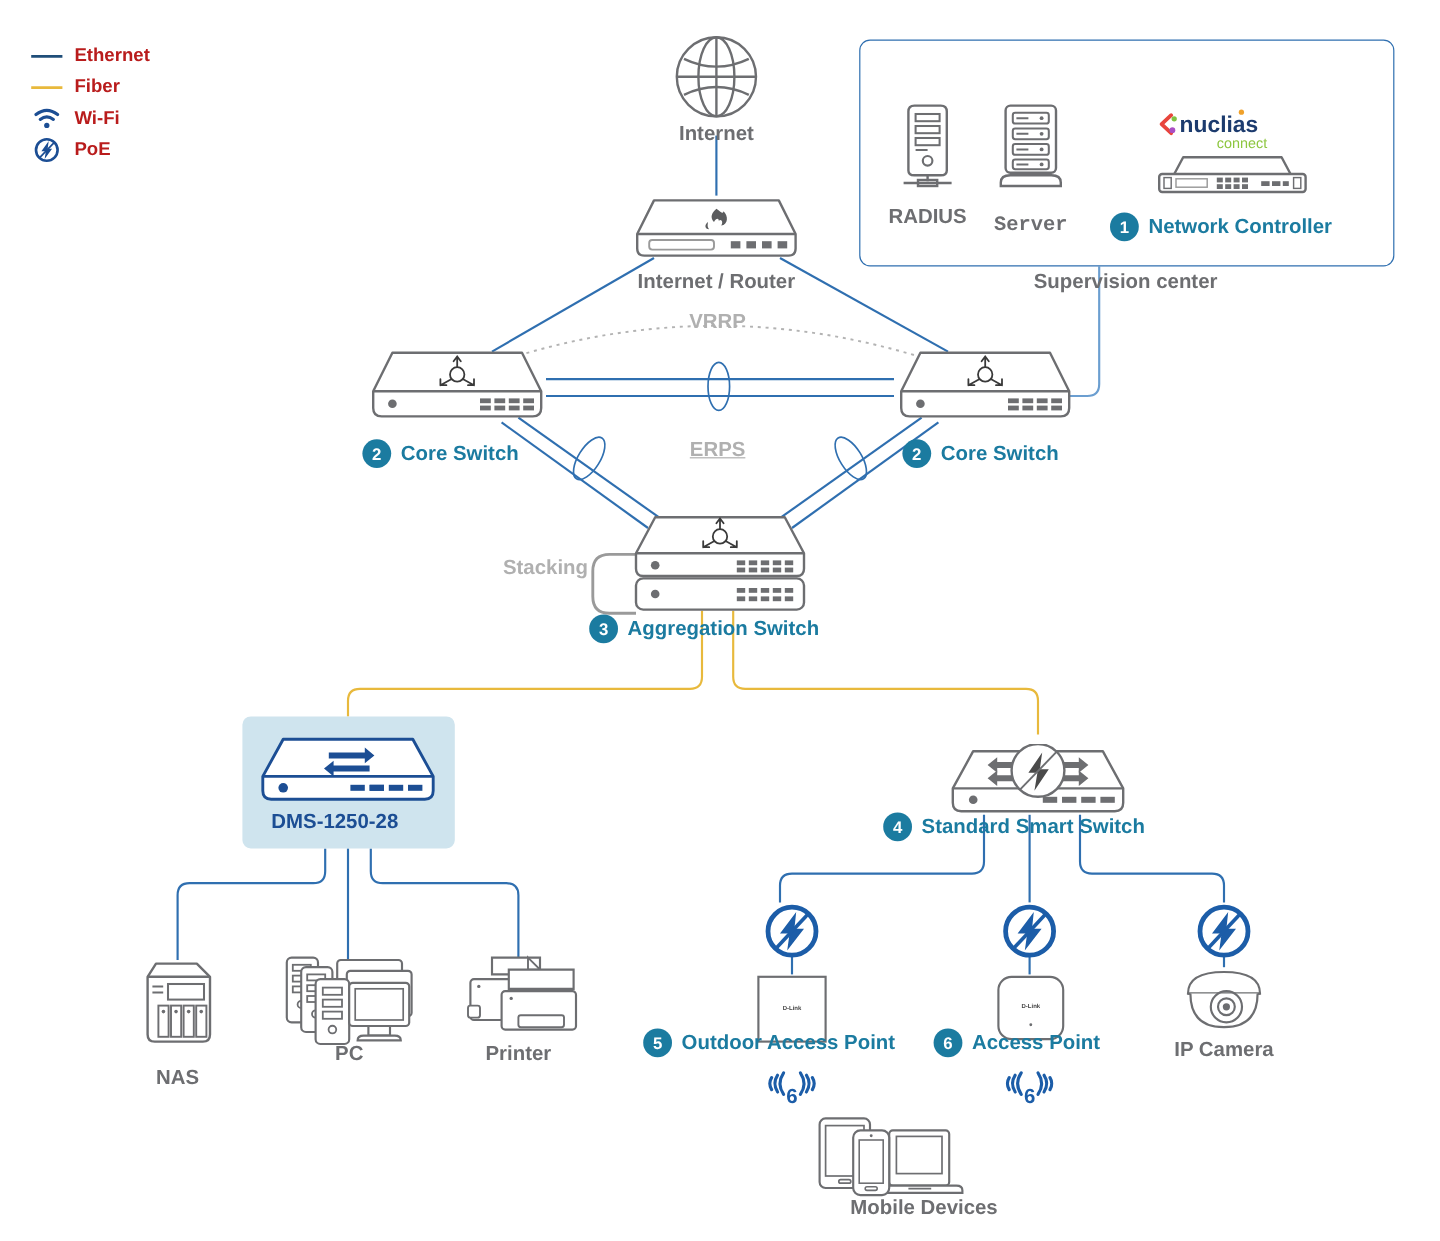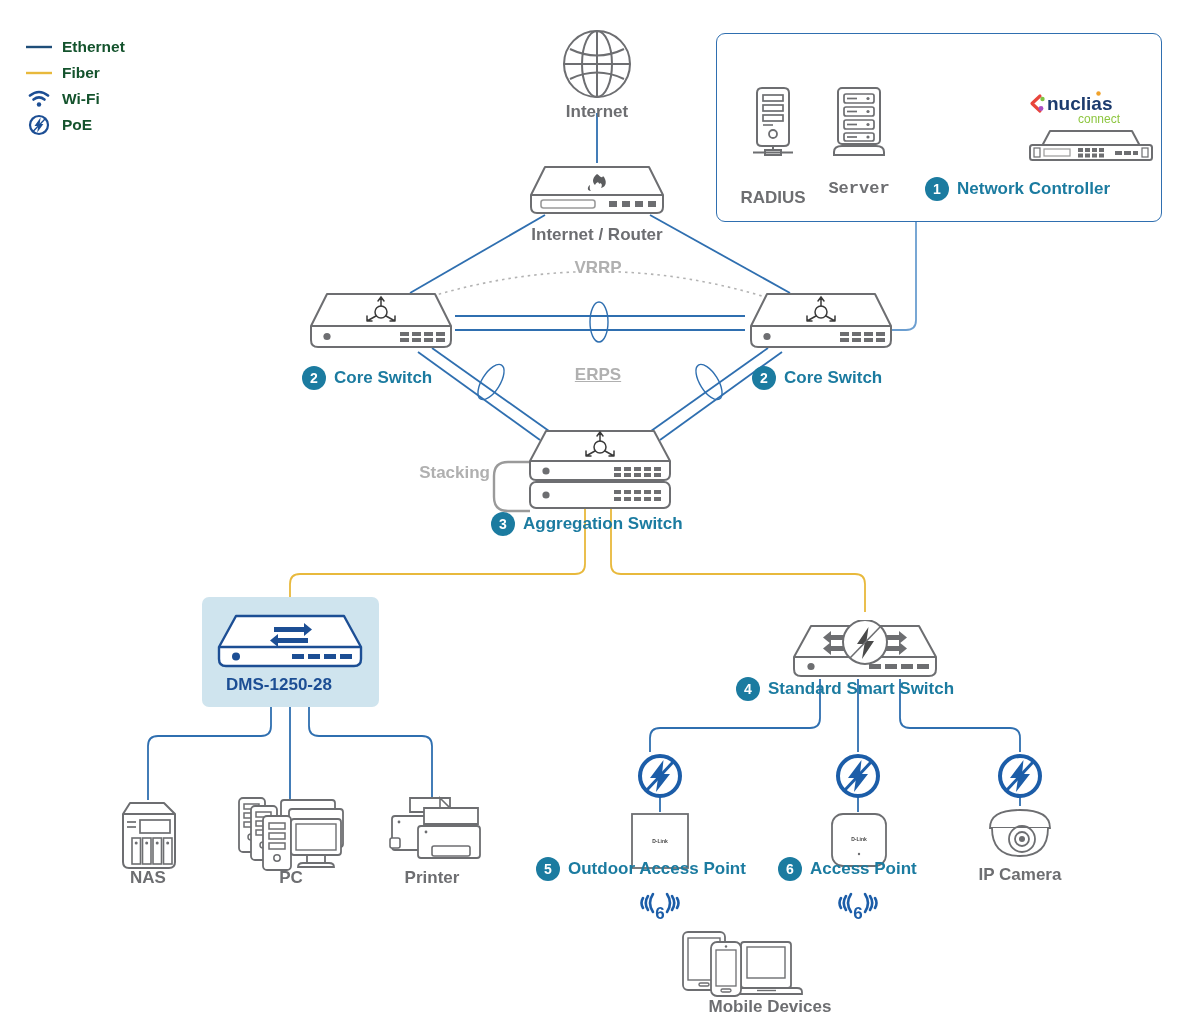--- a/index.html
+++ b/index.html
@@ -8,21 +8,21 @@
   svg#wires{position:absolute;left:0;top:0;width:1200px;height:1034px;}
   .node{position:absolute;}
   .lbl{position:absolute;text-align:center;white-space:nowrap;}
   .lbl-gray{color:#6d6e71;font-size:17px;font-weight:bold;}
   .lbl-teal{color:#1b7ba0;font-size:17px;font-weight:bold;}
   .lbl-navy{color:#1c4e94;font-size:17px;font-weight:bold;}
   .lbl-faint{color:#b0b0b0;font-size:17px;font-weight:bold;}
   .legend{position:absolute;left:22px;top:34px;}
   .legend-row{display:flex;align-items:center;height:26px;}
   .legend-key{width:34px;display:flex;align-items:center;justify-content:center;}
-  .legend-text{color:#14532d;font-size:15.5px;font-weight:bold;margin-left:6px;}
+  .legend-text{color:#b91c1c;font-size:15.5px;font-weight:bold;margin-left:6px;}
   .badge{display:inline-flex;align-items:center;justify-content:center;
          width:24px;height:24px;border-radius:50%;background:#1b7ba0;color:#fff;
          font-size:14px;font-weight:bold;vertical-align:middle;}
   .rowlabel{position:absolute;display:flex;align-items:center;white-space:nowrap;}
   .rowlabel .t{margin-left:8px;}
   .nm-panel{position:absolute;left:716px;top:33px;width:444px;height:187px;
             border:1.6px solid #2f6fb0;border-radius:9px;background:#fff;}
   .nm-title{position:absolute;left:716px;top:50px;width:444px;text-align:center;
             color:#6d6e71;font-size:18px;font-weight:bold;}
   .hl-box{position:absolute;left:202px;top:597px;width:177px;height:110px;
@@ -159,21 +159,21 @@
       <rect x="18" y="11" width="20" height="6" fill="none" stroke="#6d6e71" stroke-width="1.7"></rect>
       <rect x="18" y="21" width="20" height="6" fill="none" stroke="#6d6e71" stroke-width="1.7"></rect>
       <rect x="18" y="31" width="20" height="6" fill="none" stroke="#6d6e71" stroke-width="1.7"></rect>
       <line x1="18" y1="41" x2="28" y2="41" stroke="#6d6e71" stroke-width="1.6"></line>
       <circle cx="28" cy="50" r="4" fill="none" stroke="#6d6e71" stroke-width="1.8"></circle>
       <line x1="28" y1="62" x2="28" y2="67" stroke="#6d6e71" stroke-width="2"></line>
       <rect x="20" y="66" width="16" height="5" fill="none" stroke="#6d6e71" stroke-width="2"></rect>
       <line x1="8" y1="68.5" x2="48" y2="68.5" stroke="#6d6e71" stroke-width="2"></line>
     </svg>
   </div>
-  <div class="lbl lbl-gray" style="left:728px;top:188px;width:90px;">RADIUS</div>
+  <div class="lbl lbl-gray" style="left:728px;top:171px;width:90px;">RADIUS</div>
 
   <div class="node" style="left:826px;top:84px;">
     <svg width="66" height="74" viewBox="0 0 66 74">
       <rect x="12" y="4" width="42" height="56" rx="4" fill="#fff" stroke="#6d6e71" stroke-width="2"></rect>
       <rect x="18" y="10" width="30" height="9" rx="2" fill="none" stroke="#6d6e71" stroke-width="1.7"></rect>
       <rect x="18" y="23" width="30" height="9" rx="2" fill="none" stroke="#6d6e71" stroke-width="1.7"></rect>
       <rect x="18" y="36" width="30" height="9" rx="2" fill="none" stroke="#6d6e71" stroke-width="1.7"></rect>
       <rect x="18" y="49" width="30" height="8" rx="2" fill="none" stroke="#6d6e71" stroke-width="1.7"></rect>
       <line x1="21" y1="14.5" x2="31" y2="14.5" stroke="#6d6e71" stroke-width="1.7"></line>
       <line x1="21" y1="27.5" x2="31" y2="27.5" stroke="#6d6e71" stroke-width="1.7"></line>
@@ -181,21 +181,21 @@
       <line x1="21" y1="53" x2="31" y2="53" stroke="#6d6e71" stroke-width="1.7"></line>
       <circle cx="42" cy="14.5" r="1.6" fill="#6d6e71"></circle>
       <circle cx="42" cy="27.5" r="1.6" fill="#6d6e71"></circle>
       <circle cx="42" cy="40.5" r="1.6" fill="#6d6e71"></circle>
       <circle cx="42" cy="53" r="1.6" fill="#6d6e71"></circle>
       <path d="M8,68 Q8,62 16,62 L50,62 Q58,62 58,68 L58,71 L8,71 Z" fill="#fff" stroke="#6d6e71" stroke-width="2"></path>
     </svg>
   </div>
   <div class="lbl lbl-gray" style="left:816px;top:179px;width:86px;font-family:Liberation Mono, monospace;">Server</div>
 
-  <div class="node" style="left:1020px;top:88px;">
+  <div class="node" style="left:956px;top:88px;">
     <svg width="140" height="76" viewBox="0 0 140 76">
 
       <path d="M20,8 L12,15.5 L20,23" fill="none" stroke="#e8453c" stroke-width="3.2" stroke-linecap="round" stroke-linejoin="round"></path>
       <circle cx="21" cy="20.5" r="2.4" fill="#a94fc4"></circle>
       <circle cx="22.5" cy="11" r="2.2" fill="#7fc242"></circle>
       <text x="27" y="22" font-family="Liberation Sans, sans-serif" font-size="19" font-weight="bold" fill="#1c3b6e">nuclias</text>
       <circle cx="78.5" cy="5.5" r="2.2" fill="#f0a12a"></circle>
       <text x="58" y="35" font-family="Liberation Sans, sans-serif" font-size="12" fill="#8dc63f">connect</text>
 
       <path d="M22,58 L30,43 L112,43 L120,58 Z" fill="#fff" stroke="#6d6e71" stroke-width="2" stroke-linejoin="round"></path>
@@ -215,20 +215,21 @@
         <rect x="95" y="63" width="7" height="4"></rect>
           <rect x="104" y="63" width="7" height="4"></rect>
         <rect x="113" y="63" width="5" height="4"></rect>
       </g>
     </svg>
   </div>
   <div class="rowlabel" style="left:925px;top:177px;">
     <span class="badge">1</span>
     <span class="t lbl-teal">Network Controller</span>
   </div>
+  <div class="lbl lbl-gray" style="left:716px;top:225px;width:444px;">Supervision center</div>
 
   <div class="node" style="left:305px;top:290px;">
     <svg width="152" height="62" viewBox="0 0 152 62">
       <path d="M22,4 L130,4 L146,36 L146,50 Q146,57 139,57 L13,57 Q6,57 6,50 L6,36 Z" fill="#fff" stroke="#6d6e71" stroke-width="2" stroke-linejoin="round"></path>
       <line x1="6" y1="36" x2="146" y2="36" stroke="#6d6e71" stroke-width="2"></line>
       <g fill="#3a3a3a" stroke="#3a3a3a" stroke-width="1.5">
         <circle cx="76" cy="22" r="6" fill="none"></circle>
         <path d="M76,16 L76,8 M73,11 L76,7 L79,11" fill="none" stroke-linecap="round"></path>
         <path d="M71,26 L62,31 M62,31 L67,31 M62,31 L62,26" fill="none" stroke-linecap="round"></path>
         <path d="M81,26 L90,31 M90,31 L85,31 M90,31 L90,26" fill="none" stroke-linecap="round"></path>
@@ -389,21 +390,21 @@
           <rect x="45.5" y="38" width="8.5" height="26"></rect>
       </g>
       <g fill="#6d6e71">
         <circle cx="18.2" cy="43" r="1.5"></circle>
           <circle cx="28.7" cy="43" r="1.5"></circle>
         <circle cx="39.2" cy="43" r="1.5"></circle>
           <circle cx="49.7" cy="43" r="1.5"></circle>
       </g>
     </svg>
   </div>
-  <div class="lbl lbl-gray" style="left:108px;top:868px;width:80px;text-align:center;">NAS</div>
+  <div class="lbl lbl-gray" style="left:108px;top:888px;width:80px;text-align:center;">NAS</div>
 
   <div class="node" style="left:235px;top:792px;">
     <svg width="112" height="80" viewBox="0 0 112 80">
       <rect x="4" y="6" width="26" height="54" rx="4" fill="#fff" stroke="#6d6e71" stroke-width="1.8"></rect>
       <g fill="none" stroke="#6d6e71" stroke-width="1.5">
         <rect x="9" y="12" width="15" height="5"></rect>
           <rect x="9" y="21" width="15" height="5"></rect>
         <rect x="9" y="30" width="15" height="5"></rect>
       </g>
       <circle cx="16" cy="45" r="3" fill="none" stroke="#6d6e71" stroke-width="1.5"></circle>

